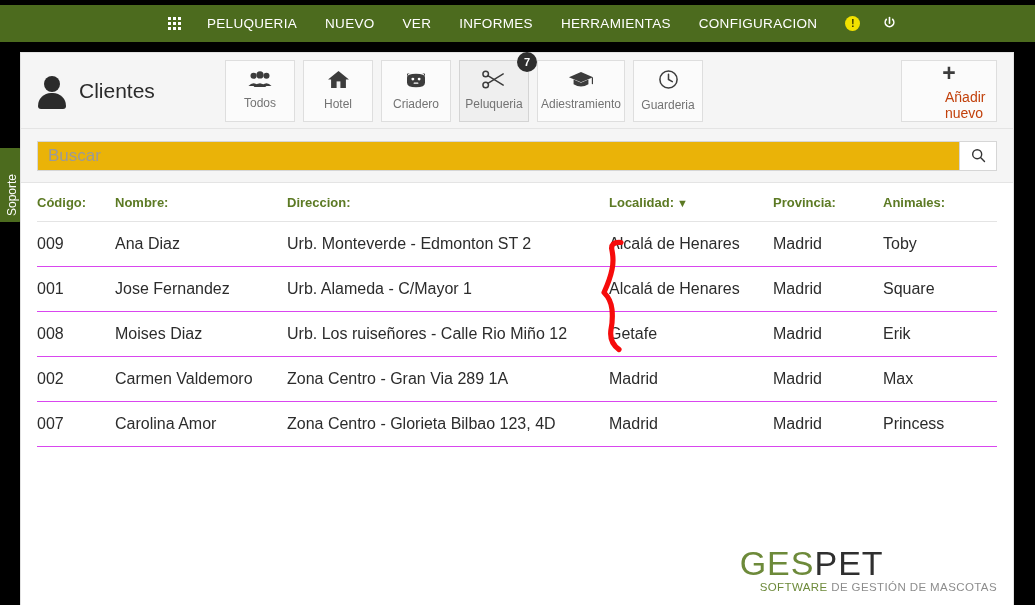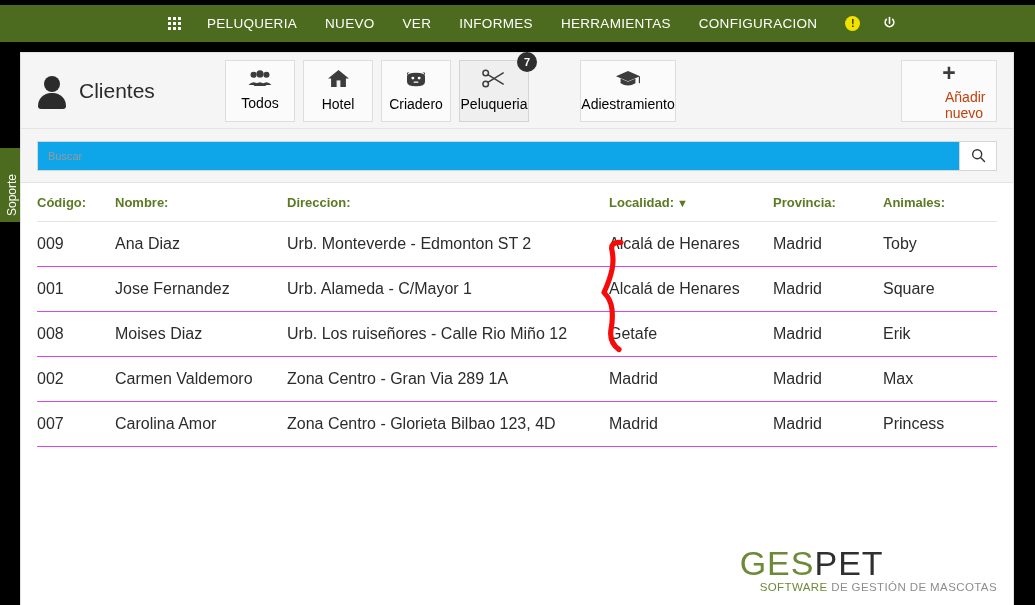--- a/index.html
+++ b/index.html
@@ -105,22 +105,22 @@
     position: relative;
     width: 70px; height: 62px;
     border: 1px solid #dedede;
     background: #fbfbfb;
     display: flex; flex-direction: column;
     align-items: center; justify-content: center;
     gap: 5px;
     cursor: pointer;
   }
   .filter-btn.active { background: #efefef; border-color: #d4d4d4; }
-  .filter-btn .flabel { font-size: 14px; color: #000000; white-space: nowrap; }
-  .filter-btn.wide { width: 96px; margin-left: 43px; }
+  .filter-btn .flabel { font-size: 12px; color: #737373; white-space: nowrap; }
+  .filter-btn.wide { width: 88px; }
   .filter-btn .ficon { color: #3c3c3c; line-height: 1; display:block; }
   .badge {
     position: absolute; right: -9px; top: -9px;
     width: 20px; height: 20px; border-radius: 50%;
     background: #2e2e2e; color: #fff;
     font-size: 11px; font-weight: bold;
     line-height: 20px; text-align: center;
   }
   #add-new-btn {
     position: absolute; right: 16px; top: 7px;
@@ -137,22 +137,22 @@
   #search-row {
     height: 54px;
     background: #f5f5f5;
     border-bottom: 1px solid #e4e4e4;
     display: flex; align-items: center;
     padding: 0 16px;
   }
   #search-input {
     flex: 1; height: 30px;
     border: 1px solid #d6d6d6; border-right: none;
-    background: #0ea5e9;
-    font-size: 11px; color: #333;
+    background: #eab308;
+    font-size: 17px; color: #333;
     padding: 0 10px;
     outline: none;
     font-family: "Liberation Sans", sans-serif;
   }
   #search-input::placeholder { color: #9a9a9a; }
   #search-button {
     width: 38px; height: 30px;
     border: 1px solid #d6d6d6;
     background: #fff;
     display: flex; align-items: center; justify-content: center;
@@ -313,20 +313,29 @@
         <span class="ficon">
           <svg width="26" height="19" viewBox="0 0 28 20">
             <path d="M14 2 L27 7.5 L14 13 L1 7.5 Z" fill="#3c3c3c"></path>
             <path d="M6 10 L6 15 Q14 20 22 15 L22 10 L14 13.6 Z" fill="#3c3c3c"></path>
             <path d="M26.3 7.8 L26.3 15" stroke="#3c3c3c" stroke-width="1.3"></path>
           </svg>
         </span>
         <span class="flabel">Adiestramiento</span>
       </div>
 
+      <div class="filter-btn">
+        <span class="ficon">
+          <svg width="21" height="21" viewBox="0 0 22 22">
+            <circle cx="11" cy="11" r="9" fill="none" stroke="#3c3c3c" stroke-width="1.6"></circle>
+            <path d="M11 5.5 L11 11 L15 13.2" stroke="#3c3c3c" stroke-width="1.6" fill="none" stroke-linecap="round"></path>
+          </svg>
+        </span>
+        <span class="flabel">Guarderia</span>
+      </div>
     </div>
 
     <div id="add-new-btn">
       <span class="plus">+</span>
       <span class="flabel">Añadir nuevo</span>
     </div>
   </div>
 
   <div id="search-row">
     <input id="search-input" type="text" placeholder="Buscar" style="">

